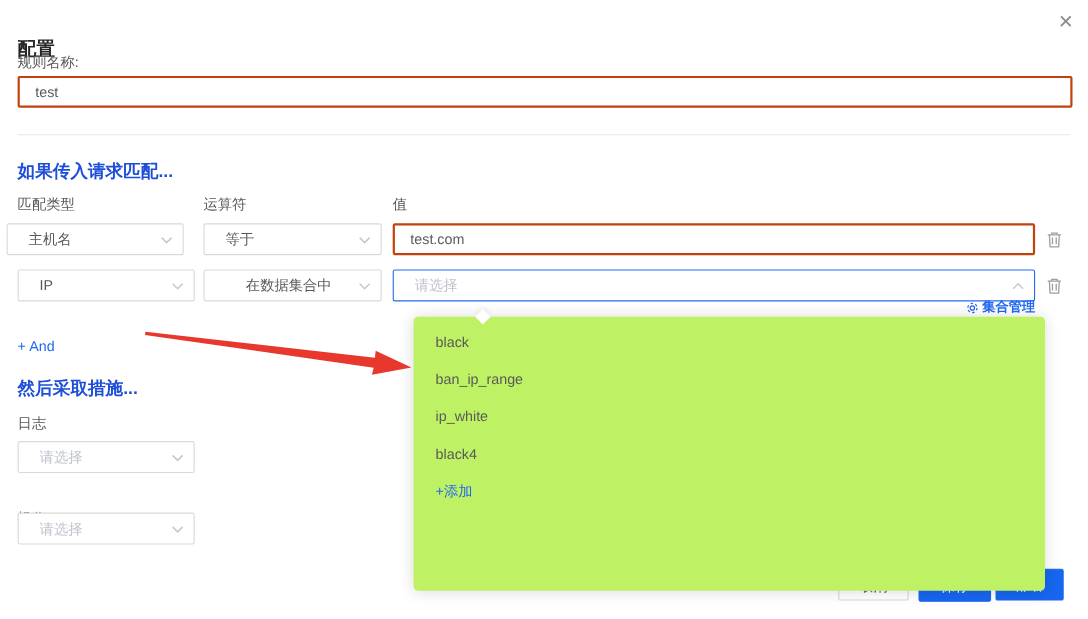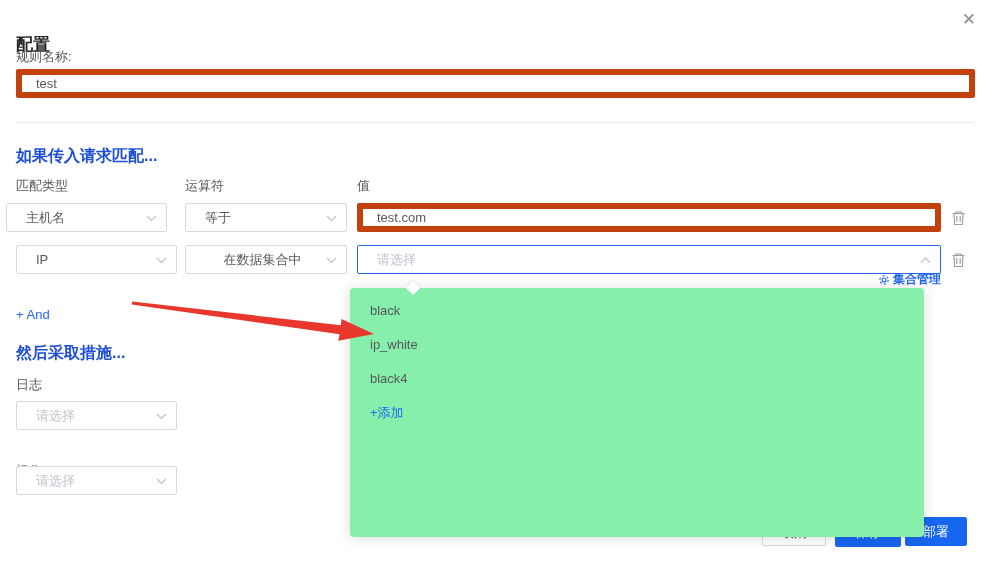--- a/index.html
+++ b/index.html
@@ -7,21 +7,21 @@
   body {
     font-family:"Liberation Sans","DejaVu Sans",sans-serif;
     background:#fff; color:#262626; font-size:13px;
     position:relative; overflow:hidden;
   }
   .abs { position:absolute; }
   .dialog-title { left:16px; top:13px; font-size:17px; font-weight:600; color:#262626;margin-top:20px; }
   .close-btn { right:13px; top:11px; font-size:17px; color:#8c8c8c; cursor:pointer; line-height:1; }
   .field-label { font-size:13px; color:#595959; }
   .text-input {
-    border:6px solid #c2410c; border-radius:2px; background:#fff;
+    border:2px solid #c2410c; border-radius:2px; background:#fff;
     font-family:inherit; font-size:13px; color:#595959;
     padding:0 14px; outline:none; display:block;
   }
   .divider { left:16px; top:122px; width:957px; height:1px; background:#e9e9e9; }
   .section-heading { font-size:16px; font-weight:700; color:#1d4ed8; }
   .select-box {
     border:1px solid #d9d9d9; border-radius:2px; background:#fff;
     display:flex; align-items:center; padding:0 26px 0 19px;
     color:#595959; cursor:pointer; position:absolute;
   }
@@ -31,21 +31,21 @@
   .link-blue { color:#2268f2; cursor:pointer; text-decoration:none; }
   .trash-btn { cursor:pointer; width:18px; height:18px; display:flex; align-items:center; justify-content:center; }
   .collection-link { display:flex; align-items:center; gap:3px; font-size:12px;font-weight:bold; }
   .footer-btn {
     position:absolute; display:flex; align-items:center; justify-content:center;
     font-size:13px; border-radius:2px; cursor:pointer; z-index:1;
   }
   .btn-plain { background:#fff; border:1px solid #d9d9d9; color:#595959; }
   .btn-blue  { background:#1766f0; border:1px solid #1766f0; color:#fff; }
   .dropdown-panel {
-    left:350px; top:288px; width:574px; height:249px; background:#86efac;
+    left:376px; top:288px; width:574px; height:249px; background:#bef264;
     border-radius:4px; box-shadow:0 1px 14px rgba(0,0,0,0.14); z-index:10;
     padding-top:6px;
   }
   .dropdown-caret {
     position:absolute; left:58px; top:-5px; width:10px; height:10px;
     background:#fff; transform:rotate(45deg);
     box-shadow:-2px -2px 5px rgba(0,0,0,0.05);
   }
   .option-item {
     height:34px; line-height:34px; padding-left:20px; font-size:13px;
@@ -150,20 +150,21 @@
     </svg>
 </div>
 
 <div class="footer-btn btn-plain" style="left:762px; top:519px; width:64px; height:27px;">取消</div>
 <div class="footer-btn btn-blue" style="left:835px; top:519px; width:66px; height:28px;">保存</div>
 <div class="footer-btn btn-blue" style="left:905px; top:517px; width:62px; height:29px;">部署</div>
 
 <div class="abs dropdown-panel">
   <div class="dropdown-caret"></div>
   <div class="option-item">black</div>
+  <div class="option-item">ban_ip_range</div>
   <div class="option-item">ip_white</div>
   <div class="option-item">black4</div>
   <div class="option-item option-add">+添加</div>
 </div>
 
 <svg class="abs arrow-layer" viewBox="0 0 989 563">
   <polygon points="132.2,301.5 340.9,325.3 341.5,318.9 374,334 338.1,340.7 339.7,334.3 131.8,304.5" fill="#e8372c"></polygon>
 </svg>
 
 </body></html>

